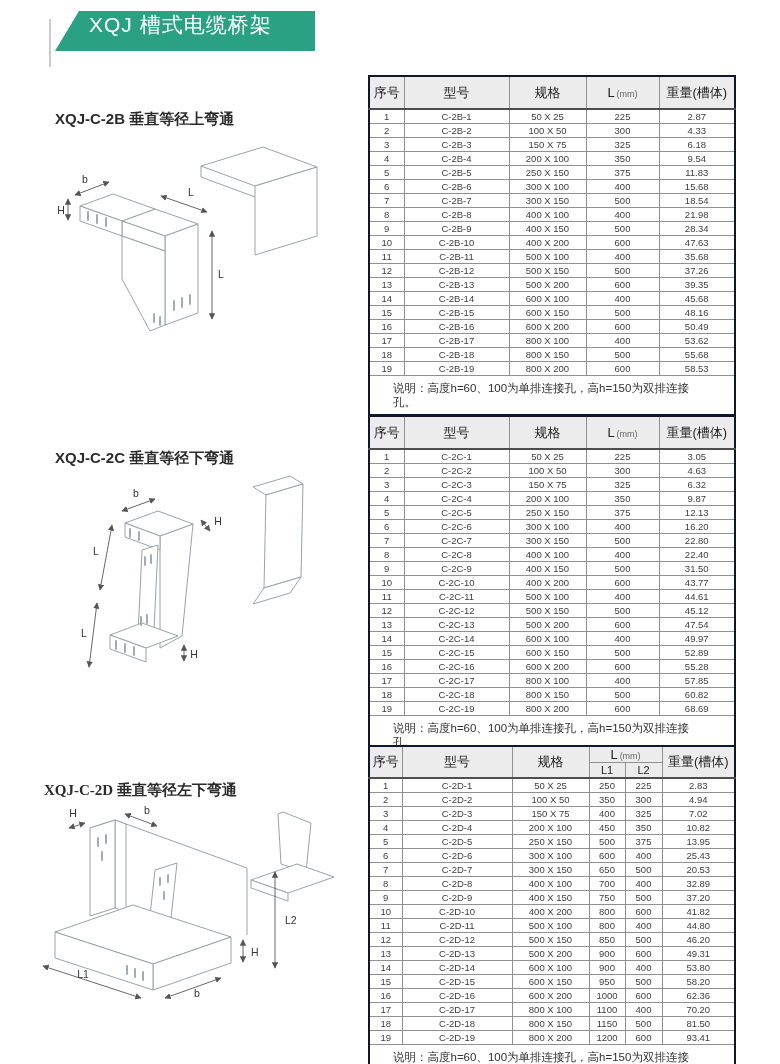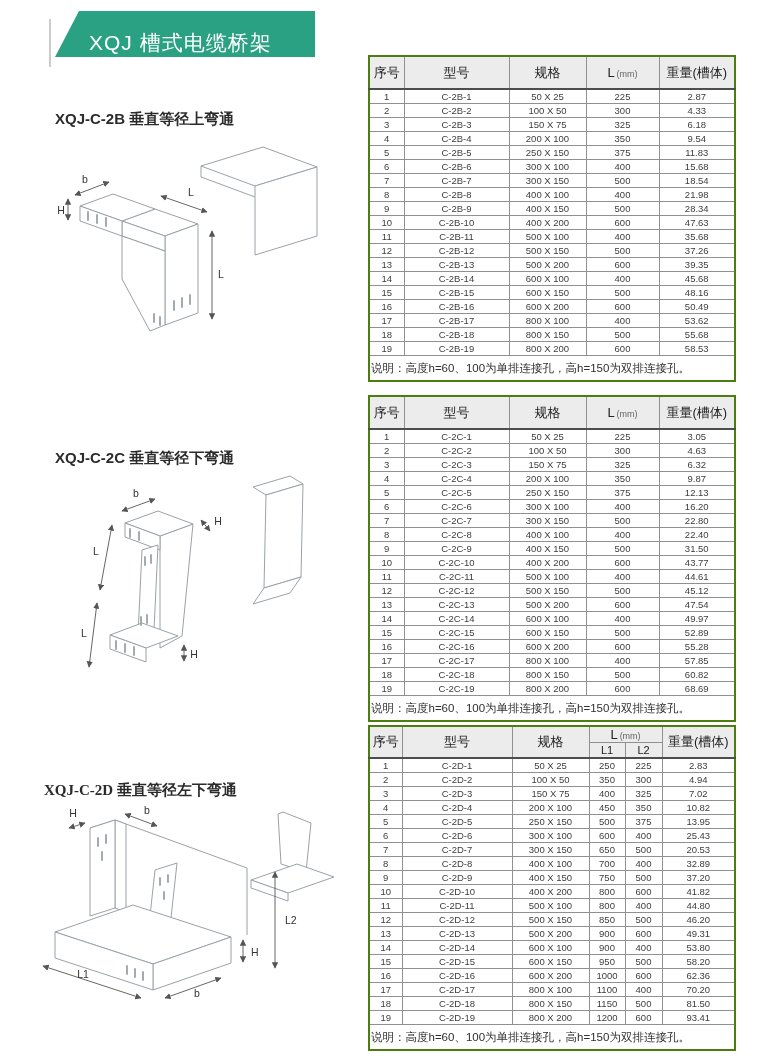--- a/index.html
+++ b/index.html
@@ -4,50 +4,50 @@
 <style>
   html,body{margin:0;padding:0;}
   body{
     width:780px;height:1064px;position:relative;background:#ffffff;
     font-family:"Liberation Sans","DejaVu Sans",sans-serif;
     overflow:hidden;
   }
   
   .tick-line{position:absolute;left:49px;top:19px;width:2px;height:48px;background:#cccccc;}
   .banner{
-    position:absolute;left:55px;top:11px;width:260px;height:46px;
+    position:absolute;left:55px;top:11px;width:260px;height:40px;
     background:#2aa183;color:#ffffff;
     clip-path:polygon(24px 0,100% 0,100% 100%,0 100%);
-    display:flex;align-items:flex-end;box-sizing:border-box;padding-left:34px;
+    display:flex;align-items:flex-start;box-sizing:border-box;padding-left:34px;
     font-size:21px;font-weight:500;letter-spacing:1px;
   }
   
   .sec-label{position:absolute;font-size:15px;font-weight:700;color:#2b2b2b;white-space:nowrap;}
   .sec-label.s1{left:55px;top:110px;}
   .sec-label.s2{left:55px;top:449px;}
   .sec-label.s3{left:44px;top:781px;font-family:Liberation Serif, serif;}
   
   .drawing{position:absolute;}
   .drawing path,.drawing line,.drawing polyline{vector-effect:non-scaling-stroke;}
   .part{fill:#ffffff;stroke:#9aa2a8;stroke-width:1;stroke-linejoin:round;}
   .edge{fill:none;stroke:#9aa2a8;stroke-width:1;stroke-linejoin:round;}
   .slot{stroke:#9aa2a8;stroke-width:1.8;stroke-linecap:round;}
   .dim{stroke:#555;stroke-width:0.9;}
   .dimlabel{font-size:10.5px;fill:#333;font-family:"Liberation Sans","DejaVu Sans",sans-serif;}
   
   .tblwrap{position:absolute;left:368px;width:366px;}
   .tbl1{top:55px;} .tbl2{top:395px;} .tbl3{top:725px;}
-  table{border-collapse:collapse;width:100%;table-layout:fixed;border:2px solid #4d7c0f;}
+  table{border-collapse:collapse;width:100%;table-layout:fixed;border:2px solid #0f172a;margin-top:20px;}
   th,td{border:1px solid #909090;text-align:center;padding:0;overflow:hidden;white-space:nowrap;}
   thead th{background:#ececec;font-size:13px;font-weight:500;color:#222;height:31px;}
   .tbl3 thead tr.r1 th{height:15px;}
   .tbl3 thead tr.r2 th{height:14px;font-size:11px;}
   thead{border-bottom:2px solid #4d4d4d;}
   tbody td{font-size:9.5px;color:#3d3d3d;height:13px;line-height:13px;}
-  td.note-cell{font-size:11.5px;color:#2f2f2f;text-align:left;padding:5px 1px;height:auto;white-space:normal;line-height:14px;}
+  td.note-cell{font-size:11.5px;color:#2f2f2f;text-align:left;padding:5px 23px;height:auto;white-space:normal;line-height:14px;}
   .l-unit{font-size:9px;color:#666;font-weight:400;margin-left:2px;text-align:right;}
 </style>
 </head>
 <body>
 
 <div class="tick-line"></div>
 <div class="banner">
   <span>XQJ 槽式电缆桥架</span>
 </div>
 

